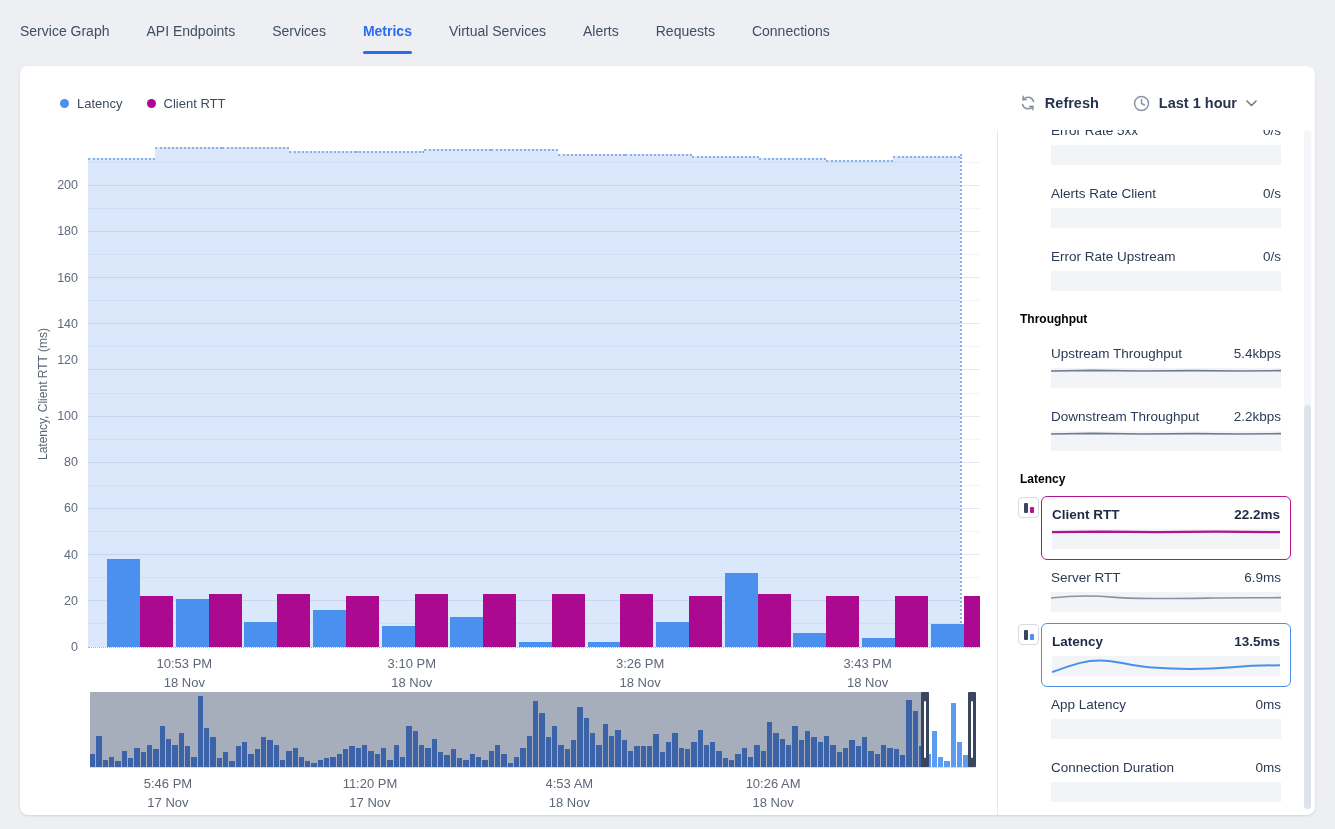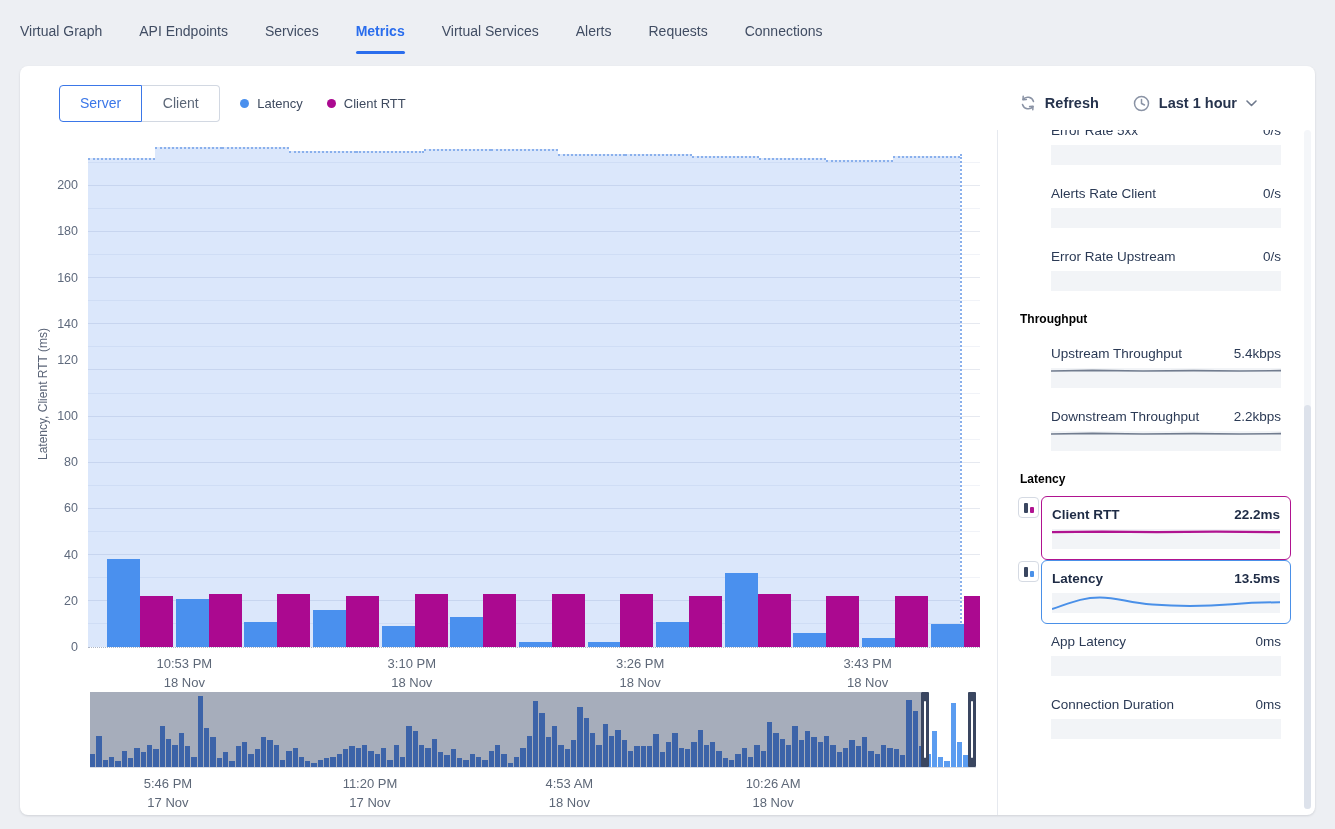--- a/index.html
+++ b/index.html
@@ -67,37 +67,33 @@
   .sb-spark svg { position:absolute; left:0; top:0; width:100%; height:100%; }
   .sb-icon-btn { position:absolute; left:-24px; top:0; width:21px; height:21px; border:1px solid #d5dae3; border-radius:4px; background:#fff; cursor:pointer; display:flex; align-items:flex-end; justify-content:center; gap:2px; padding-bottom:4px; }
   .sb-icon-btn i { display:block; width:4px; border-radius:1px; }
   .sb-scroll-track { position:absolute; right:4px; top:0; bottom:6px; width:7px; background:#f4f6f9; border-radius:4px; }
   .sb-scroll-thumb { position:absolute; right:4px; top:275px; height:404px; width:7px; background:#dde2eb; border-radius:4px; cursor:grab; }
 </style>
 </head>
 <body>
 
 <div class="topnav">
-    <div class="tab">Virtual Graph</div>
+    <div class="tab">Service Graph</div>
     <div class="tab">API Endpoints</div>
     <div class="tab">Services</div>
     <div class="tab active">Metrics</div>
     <div class="tab">Virtual Services</div>
     <div class="tab">Alerts</div>
     <div class="tab">Requests</div>
     <div class="tab">Connections</div>
   </div>
 
 <div class="card">
 
   <div class="toolbar">
-    <div class="segmented">
-      <div class="seg-btn first active">Server</div>
-      <div class="seg-btn last">Client</div>
-    </div>
     <div class="legend">
         <div class="legend-item">
           <div class="legend-dot" style="background: rgb(74, 144, 238);"></div>
           <span>Latency</span>
         </div>
         <div class="legend-item">
           <div class="legend-dot" style="background: rgb(171, 9, 144);"></div>
           <span>Client RTT</span>
         </div>
       </div>
@@ -443,20 +439,31 @@
           <div class="sb-row">
             <span>Client RTT</span>
             <span>22.2ms</span>
           </div>
           <div class="sb-spark">
             <svg viewBox="0 0 100 20" preserveAspectRatio="none">
               <path d="M0,3.2 L22,2.6 L46,3.2 L72,2.7 L100,3.1" fill="none" stroke="#b01390" stroke-width="2.2" vector-effect="non-scaling-stroke"></path>
             </svg>
           </div>
         </div>
+        <div class="sb-item">
+          <div class="sb-row">
+            <span>Server RTT</span>
+            <span>6.9ms</span>
+          </div>
+          <div class="sb-spark">
+            <svg viewBox="0 0 100 20" preserveAspectRatio="none">
+              <path d="M0,6 C10,3.2 18,3.2 28,5.4 C38,7.4 55,6.6 70,6 C85,5.4 95,6 100,5.6" fill="none" stroke="#8a93a3" stroke-width="1.6" vector-effect="non-scaling-stroke"></path>
+            </svg>
+          </div>
+        </div>
         <div class="sb-item selected" style="border: 1px solid rgb(74, 144, 232);">
           <div class="sb-icon-btn">
             <i style="height: 10px; background: rgb(58, 70, 96);"></i>
             <i style="height: 6px; background: rgb(74, 144, 232);"></i>
           </div>
           <div class="sb-row">
             <span>Latency</span>
             <span>13.5ms</span>
           </div>
           <div class="sb-spark">

